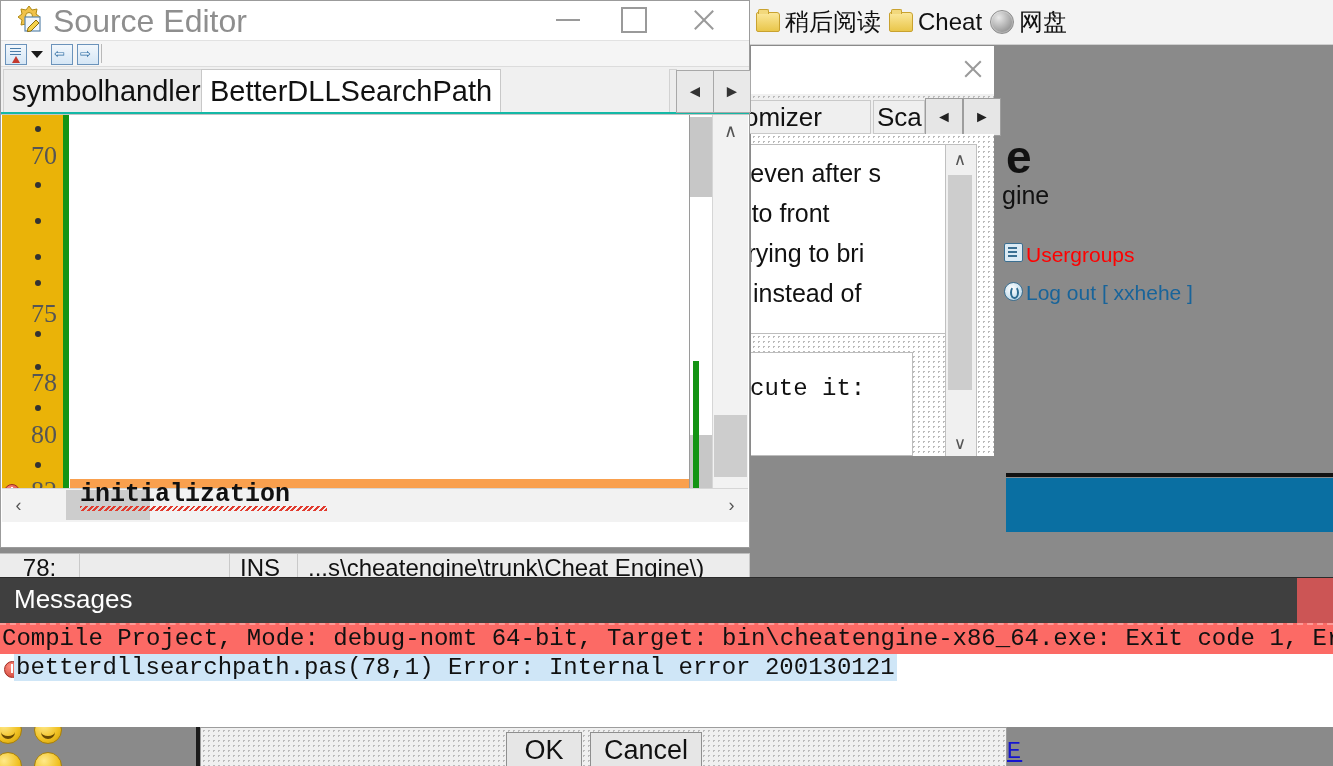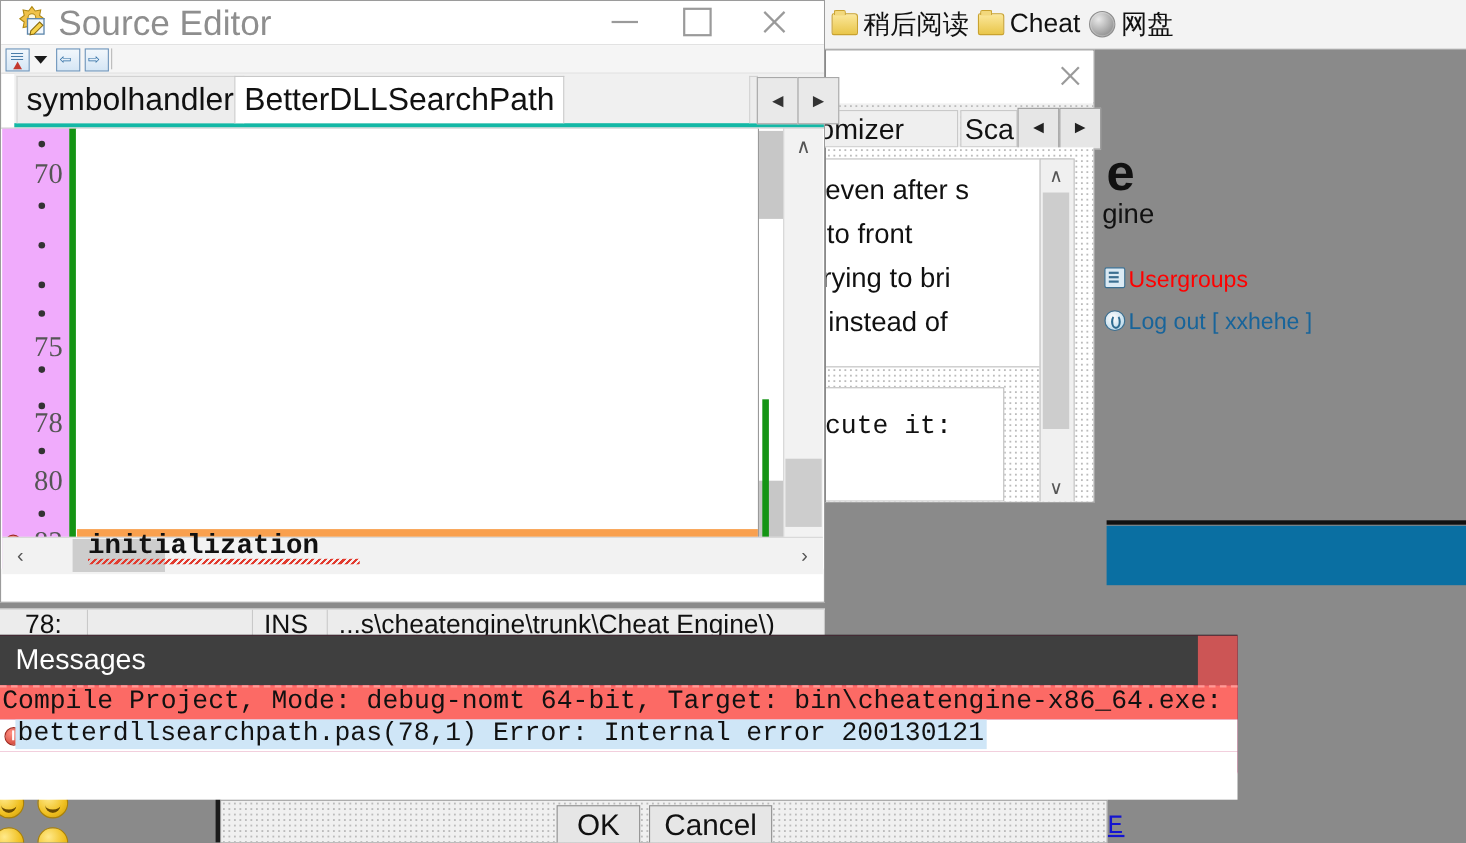--- a/index.html
+++ b/index.html
@@ -163,42 +163,42 @@
   #tb-unit:before{content:"";position:absolute;left:6px;bottom:1px;width:0;height:0;
      border-left:4px solid transparent;border-right:4px solid transparent;border-bottom:7px solid #c3392f;}
   #tb-drop{left:28px;width:16px;height:19px;}
   #tb-drop:after{content:"";position:absolute;left:2px;top:7px;width:0;height:0;
      border-left:6px solid transparent;border-right:6px solid transparent;border-top:7px solid #1a1a1a;}
   #tb-back{left:50px;background:linear-gradient(#f2f7fc,#d5e6f5);border:1px solid #6b93bb;}
   #tb-fwd{left:76px;background:linear-gradient(#f2f7fc,#d5e6f5);border:1px solid #6b93bb;}
   .arrowglyph{position:absolute;left:2px;top:4px;width:15px;height:10px;color:#2f6da3;font-size:13px;line-height:10px;}
   #tb-sep{position:absolute;left:100px;top:3px;width:1px;height:19px;background:#b9b9b9;}
 
-  #se-tabstrip{position:relative;height:45px;background:#f0f0f0;border-bottom:4px solid #14b8a6;margin-left:12px;}
+  #se-tabstrip{position:relative;height:45px;background:#f0f0f0;border-bottom:2px solid #14b8a6;}
   .se-tab{
     position:absolute;top:2px;height:43px;display:flex;align-items:center;justify-content:center;
     font-size:29px;color:#111;background:#ededed;border:1px solid #d2d2d2;border-bottom:none;
     box-sizing:border-box;padding:0 8px;white-space:nowrap;cursor:pointer;
   }
   .se-tab.active{background:#fff;border-color:#c8c8c8;}
   #se-tab-0{left:2px;}
   #se-tab-1{left:200px;}
   #se-tab-2{left:474px;}
   #se-tab-3{left:668px;width:8px;overflow:hidden;padding:0;}
   .se-navbtn{
     position:absolute;top:3px;width:36px;height:41px;background:#e9e9e9;border:1px solid #a8a8a8;
     display:flex;align-items:center;justify-content:center;font-size:17px;color:#333;cursor:pointer;
   }
   #se-nav-l{left:675px;}
   #se-nav-r{left:712px;}
 
   
   #se-code-wrap{position:relative;height:400px;background:#fff;border-top:1px solid #c4c4c4;}
   #gutter{
-    position:absolute;left:1px;top:0;width:61px;height:400px;background:#f0abfc;
+    position:absolute;left:1px;top:0;width:61px;height:400px;background:#eab308;
     border-right:1px solid #cfcfcf;font-family:"Liberation Serif",serif;
   }
   #gutter .gl{
     position:absolute;right:6px;width:52px;text-align:right;font-size:26px;color:#555;line-height:28px;
   }
   #gutter .dot{
     position:absolute;right:22px;width:6px;height:6px;border-radius:50%;background:#333;
   }
   #bp-mark{position:absolute;left:2px;top:369px;width:14px;height:14px;border-radius:50%;
     background:radial-gradient(circle at 35% 30%,#ff8d80,#c6392c);border:1px solid #9e2a20;}
@@ -246,21 +246,21 @@
     font-family:"Liberation Sans",sans-serif;overflow:hidden;
   }
   #se-status .cell{border-right:1px solid #c9c9c9;display:flex;align-items:center;padding:0 10px;box-sizing:border-box;white-space:nowrap;}
   #st-pos{width:80px;justify-content:center;}
   #st-mod{width:150px;}
   #st-ins{width:68px;}
   #st-path{flex:1;text-align:center;}
 
   
   #messages{
-    position:absolute;left:0;top:578px;width:1125px;height:125px;background:#be185d;
+    position:absolute;left:0;top:578px;width:1333px;height:125px;background:#6d28d9;
     box-shadow:0 -1px 0 #2b2b2b;
   }
   #msg-title{position:relative;height:45px;background:#3f3f3f;}
   #msg-title span{position:absolute;left:14px;top:6px;font-size:26px;color:#fff;}
   #msg-close{position:absolute;right:0;top:0;width:36px;height:45px;background:#c55;cursor:pointer;}
   .msg-row{position:relative;height:29px;font-family:"Liberation Mono",monospace;font-size:24px;color:#111;white-space:nowrap;overflow:hidden;}
   #msg-row-0{background:#fc6a65;border-top:2px dashed #ff9a96;}
   #msg-row-0 .txt{position:absolute;left:2px;top:0;}
   #msg-row-1{background:#fff;}
   #msg-row-1 .hl{position:absolute;left:14px;top:0;background:#cfe6f7;padding:0 2px;}

